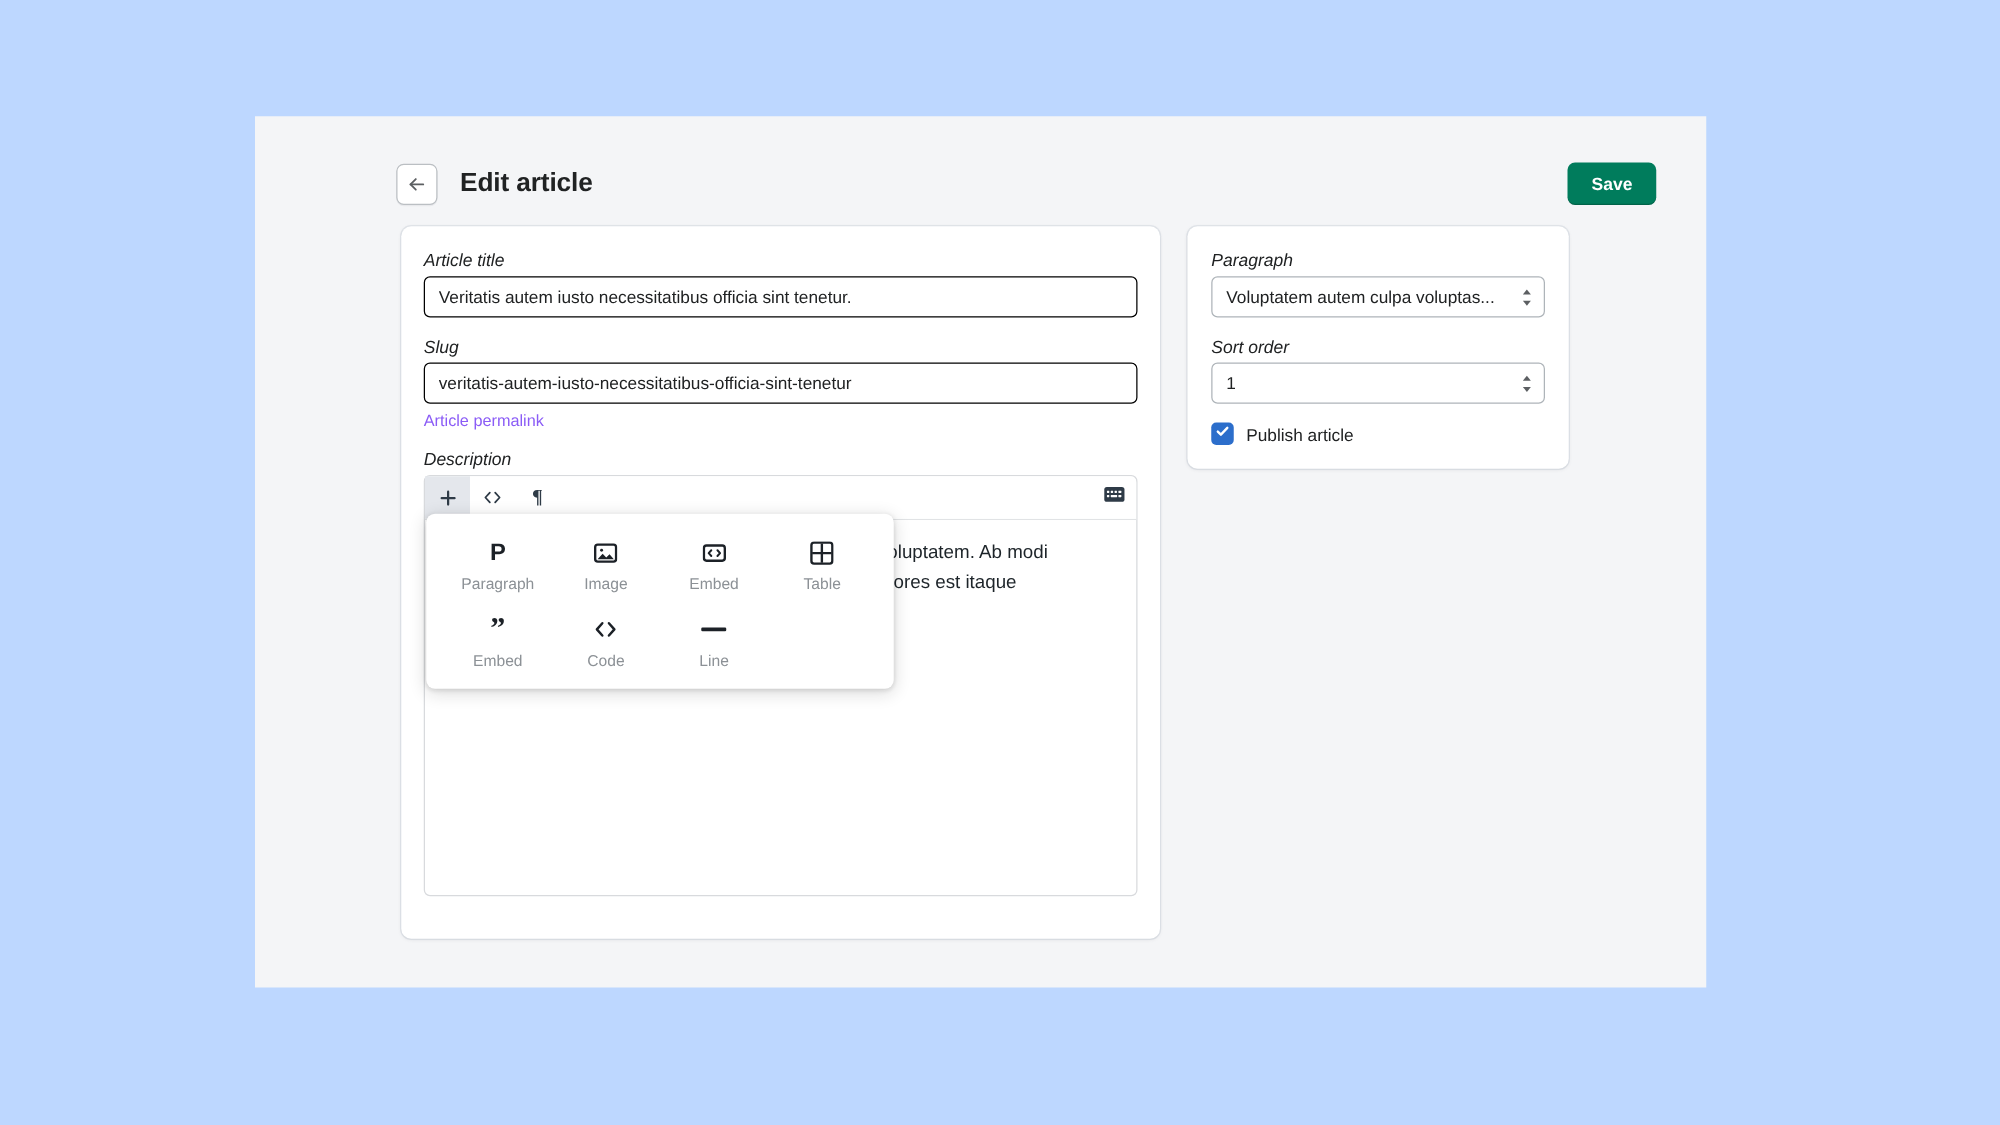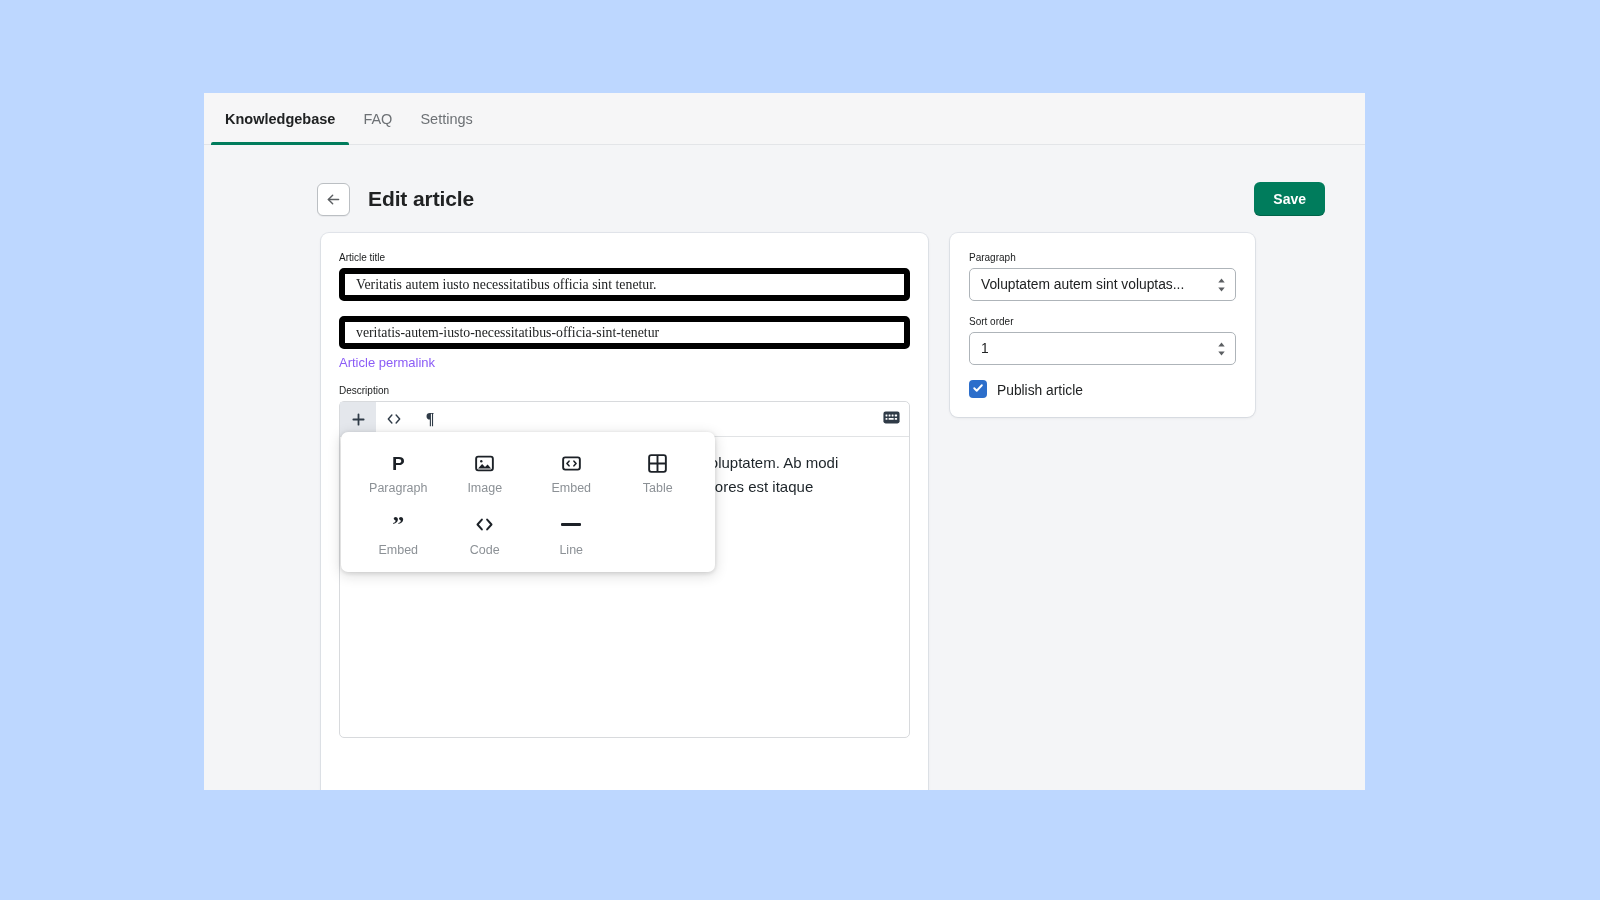--- a/index.html
+++ b/index.html
@@ -94,35 +94,36 @@
 
   .card {
     background: #ffffff;
     border-radius: 8px;
     box-shadow: 0 0 0 1px rgba(6,44,82,0.07), 0 1px 3px rgba(64,68,82,0.10);
     padding: 19px;
   }
   .card.main-card { padding: 19px 18px 0 18px; min-height: 570px; position: relative; }
 
   .field-label {
-    font-size: 10px;
+    font-size: 14px;
     color: #202223;
     margin-bottom: 5px;
     display: block;
+    font-style: italic;
   }
   .text-input {
     width: 100%;
     height: 33px;
-    border: 6px solid #000000;
+    border: 1px solid #000000;
     border-radius: 5px;
     background: #ffffff;
     font-size: 13.8px;
     color: #202223;
     padding: 0 11px;
-    font-family: Liberation Serif, serif;
+    font-family: Liberation Sans, sans-serif;
     outline: none;
   }
   .help-text {
     font-size: 13px;
     color: #8b5cf6;
     margin-top: 6px;
   }
   .field-group { margin-bottom: 15px; }
 
   
@@ -233,31 +234,20 @@
   }
   .block-icon .glyph-line {
     width: 20px; height: 3px; background: #1c2127; border-radius: 1px;
   }
 </style>
 </head>
 <body>
 
 <div class="app-window">
 
-  <div class="tabbar">
-    <div class="tab active">
-      <span>Knowledgebase</span>
-    </div>
-    <div class="tab">
-      <span>FAQ</span>
-    </div>
-    <div class="tab">
-      <span>Settings</span>
-    </div>
-  </div>
 
   <div class="page-header">
     <div class="back-btn">
       <span>
         <svg width="17" height="17" viewBox="0 0 20 20" fill="none" stroke="#5c5f62" stroke-width="1.7" stroke-linecap="round" stroke-linejoin="round">
           <path d="M16 10H4"></path>
             <path d="M9 5l-5 5 5 5"></path>
         </svg>
       </span>
     </div>
@@ -270,20 +260,21 @@
 
     <div class="col-main">
       <div class="card main-card">
 
         <div class="field-group">
           <label class="field-label">Article title</label>
           <input class="text-input" type="text" value="Veritatis autem iusto necessitatibus officia sint tenetur." style="">
         </div>
 
         <div class="field-group">
+          <label class="field-label">Slug</label>
           <input class="text-input" type="text" value="veritatis-autem-iusto-necessitatibus-officia-sint-tenetur" style="">
           <div class="help-text">Article permalink</div>
         </div>
 
         <div class="field-group">
           <label class="field-label">Description</label>
 
           <div class="editor">
 
             <div class="editor-toolbar">
@@ -396,21 +387,21 @@
       </div>
     </div>
 
     <div class="col-side">
       <div class="card">
 
         <div class="field-group">
           <label class="field-label">Paragraph</label>
           <div class="select-wrap">
             <div class="select-box">
-              <span>Voluptatem autem sint voluptas...</span>
+              <span>Voluptatem autem culpa voluptas...</span>
             </div>
             <span class="select-arrows">
               <svg width="9" height="15" viewBox="0 0 9 15" fill="#5c5f62">
                 <path d="M4.5 1l3.2 4H1.3z"></path>
                   <path d="M4.5 14l3.2-4H1.3z"></path>
               </svg>
             </span>
           </div>
         </div>
 

